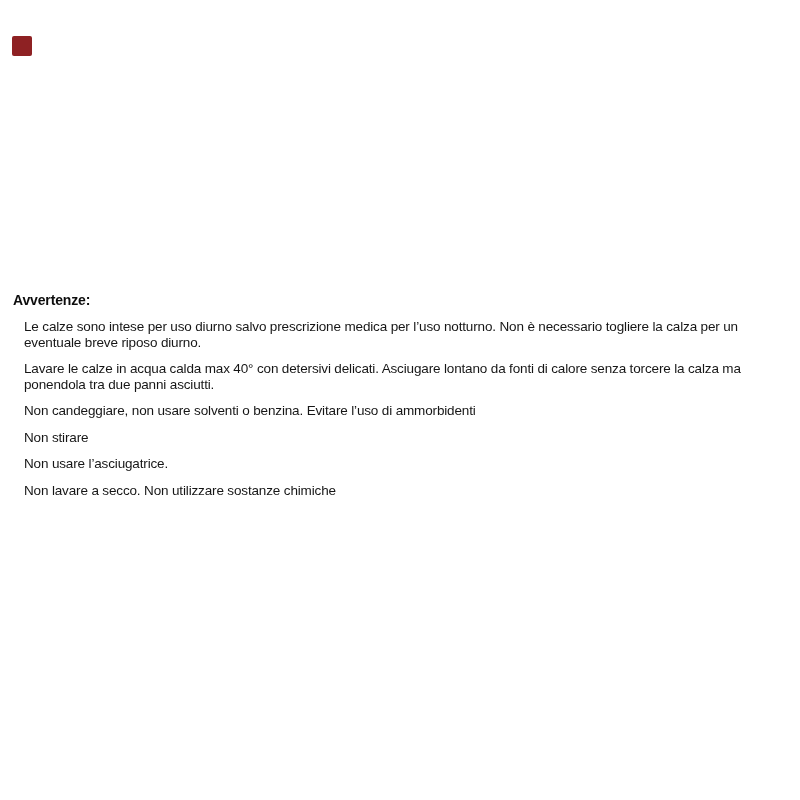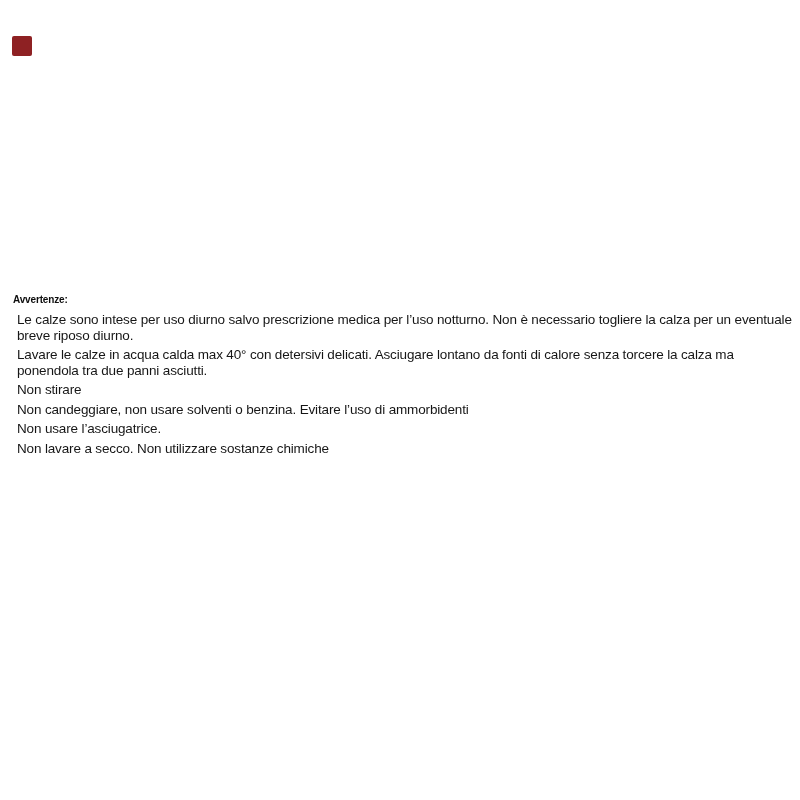--- a/index.html
+++ b/index.html
@@ -26,43 +26,43 @@
     position: absolute;
     left: 13px;
     top: 292px;
     width: 786px;
     color: #161616;
     font-size: 13.5px;
     line-height: 15.5px;
     letter-spacing: -0.15px;
   }
   .care .section-heading {
-    font-size: 10px;
+    font-size: 14px;
     line-height: 16px;
     font-weight: 700;
     color: #0d0d0d;
     margin: 6px 0 4px 0;
   }
   .care .section-heading.first {
     margin-top: 0;
   }
   .care p {
-    margin: 4px;
+    margin: 11px;
   }
 </style>
 </head>
 <body>
 
 <div class="swatch" style="background-color:#8e2123;"></div>
 
 <main class="care">
 
   <h2 class="section-heading first">Avvertenze:</h2>
   <p>Le calze sono intese per uso diurno salvo prescrizione medica per l’uso notturno. Non è necessario togliere la calza per un eventuale breve riposo diurno.</p>
 
 
   <p>Lavare le calze in acqua calda max 40° con detersivi delicati. Asciugare lontano da fonti di calore senza torcere la calza ma ponendola tra due panni asciutti.</p>
+  <p>Non candeggiare, non usare solventi o benzina. Evitare l’uso di ammorbidenti</p>
   <p>Non stirare</p>
-  <p>Non candeggiare, non usare solventi o benzina. Evitare l’uso di ammorbidenti</p>
   <p>Non usare l’asciugatrice.</p>
   <p>Non lavare a secco. Non utilizzare sostanze chimiche</p>
 
 </main>
 
 </body></html>

